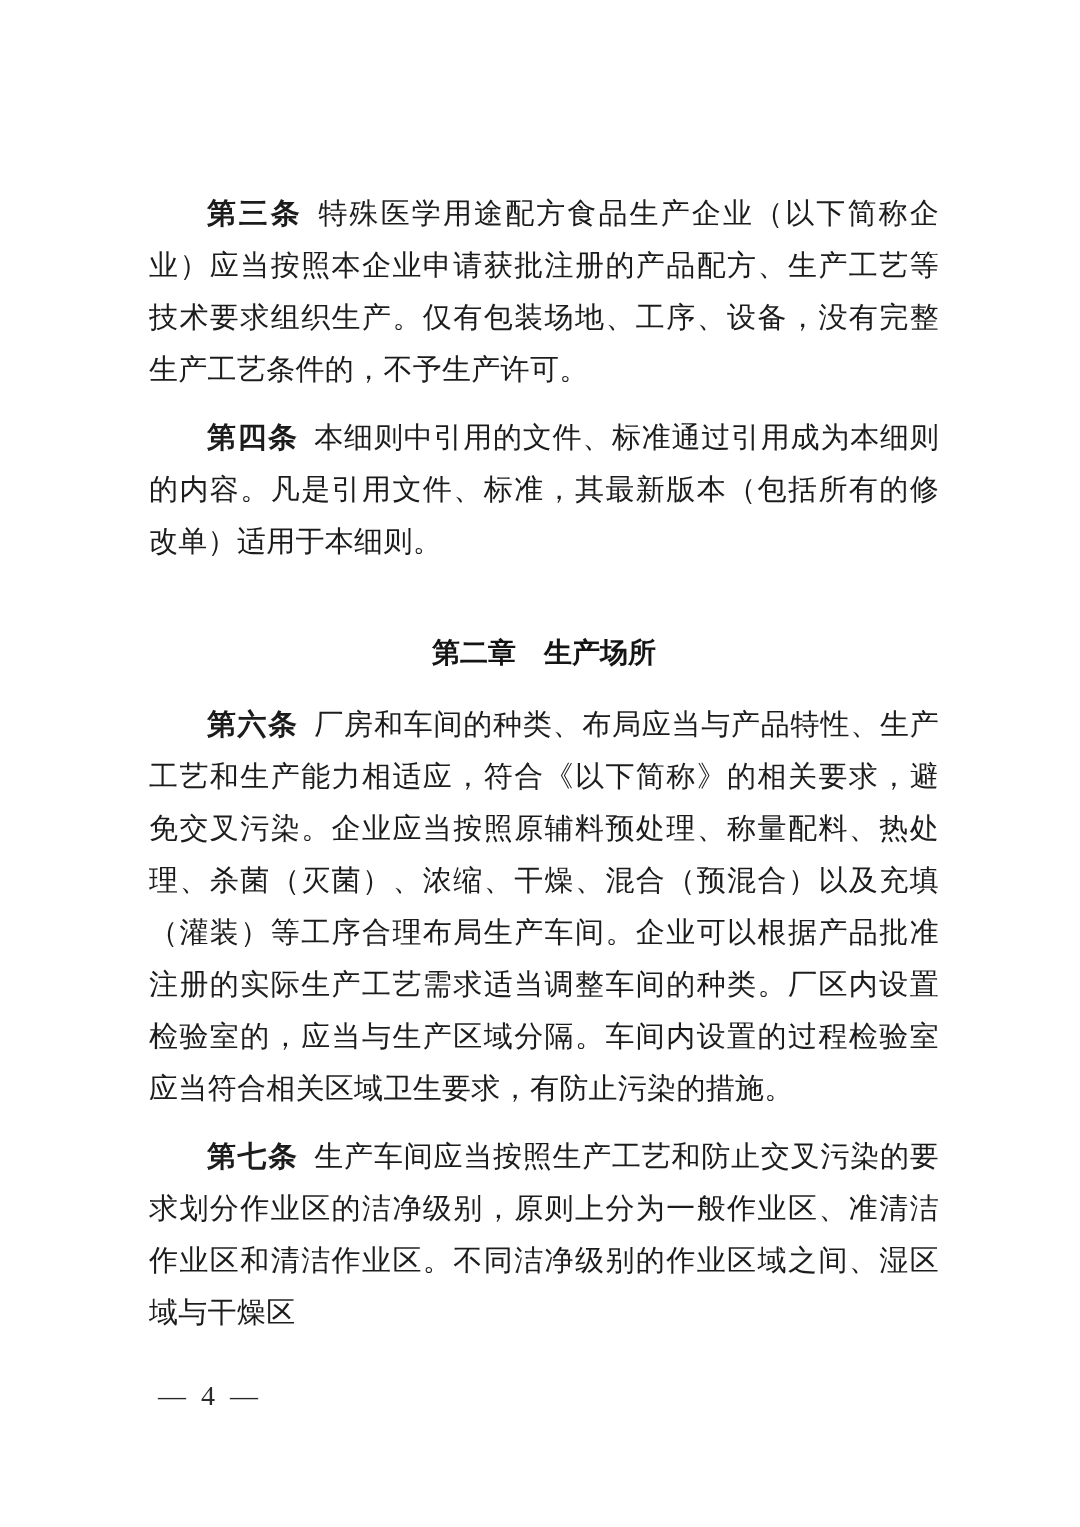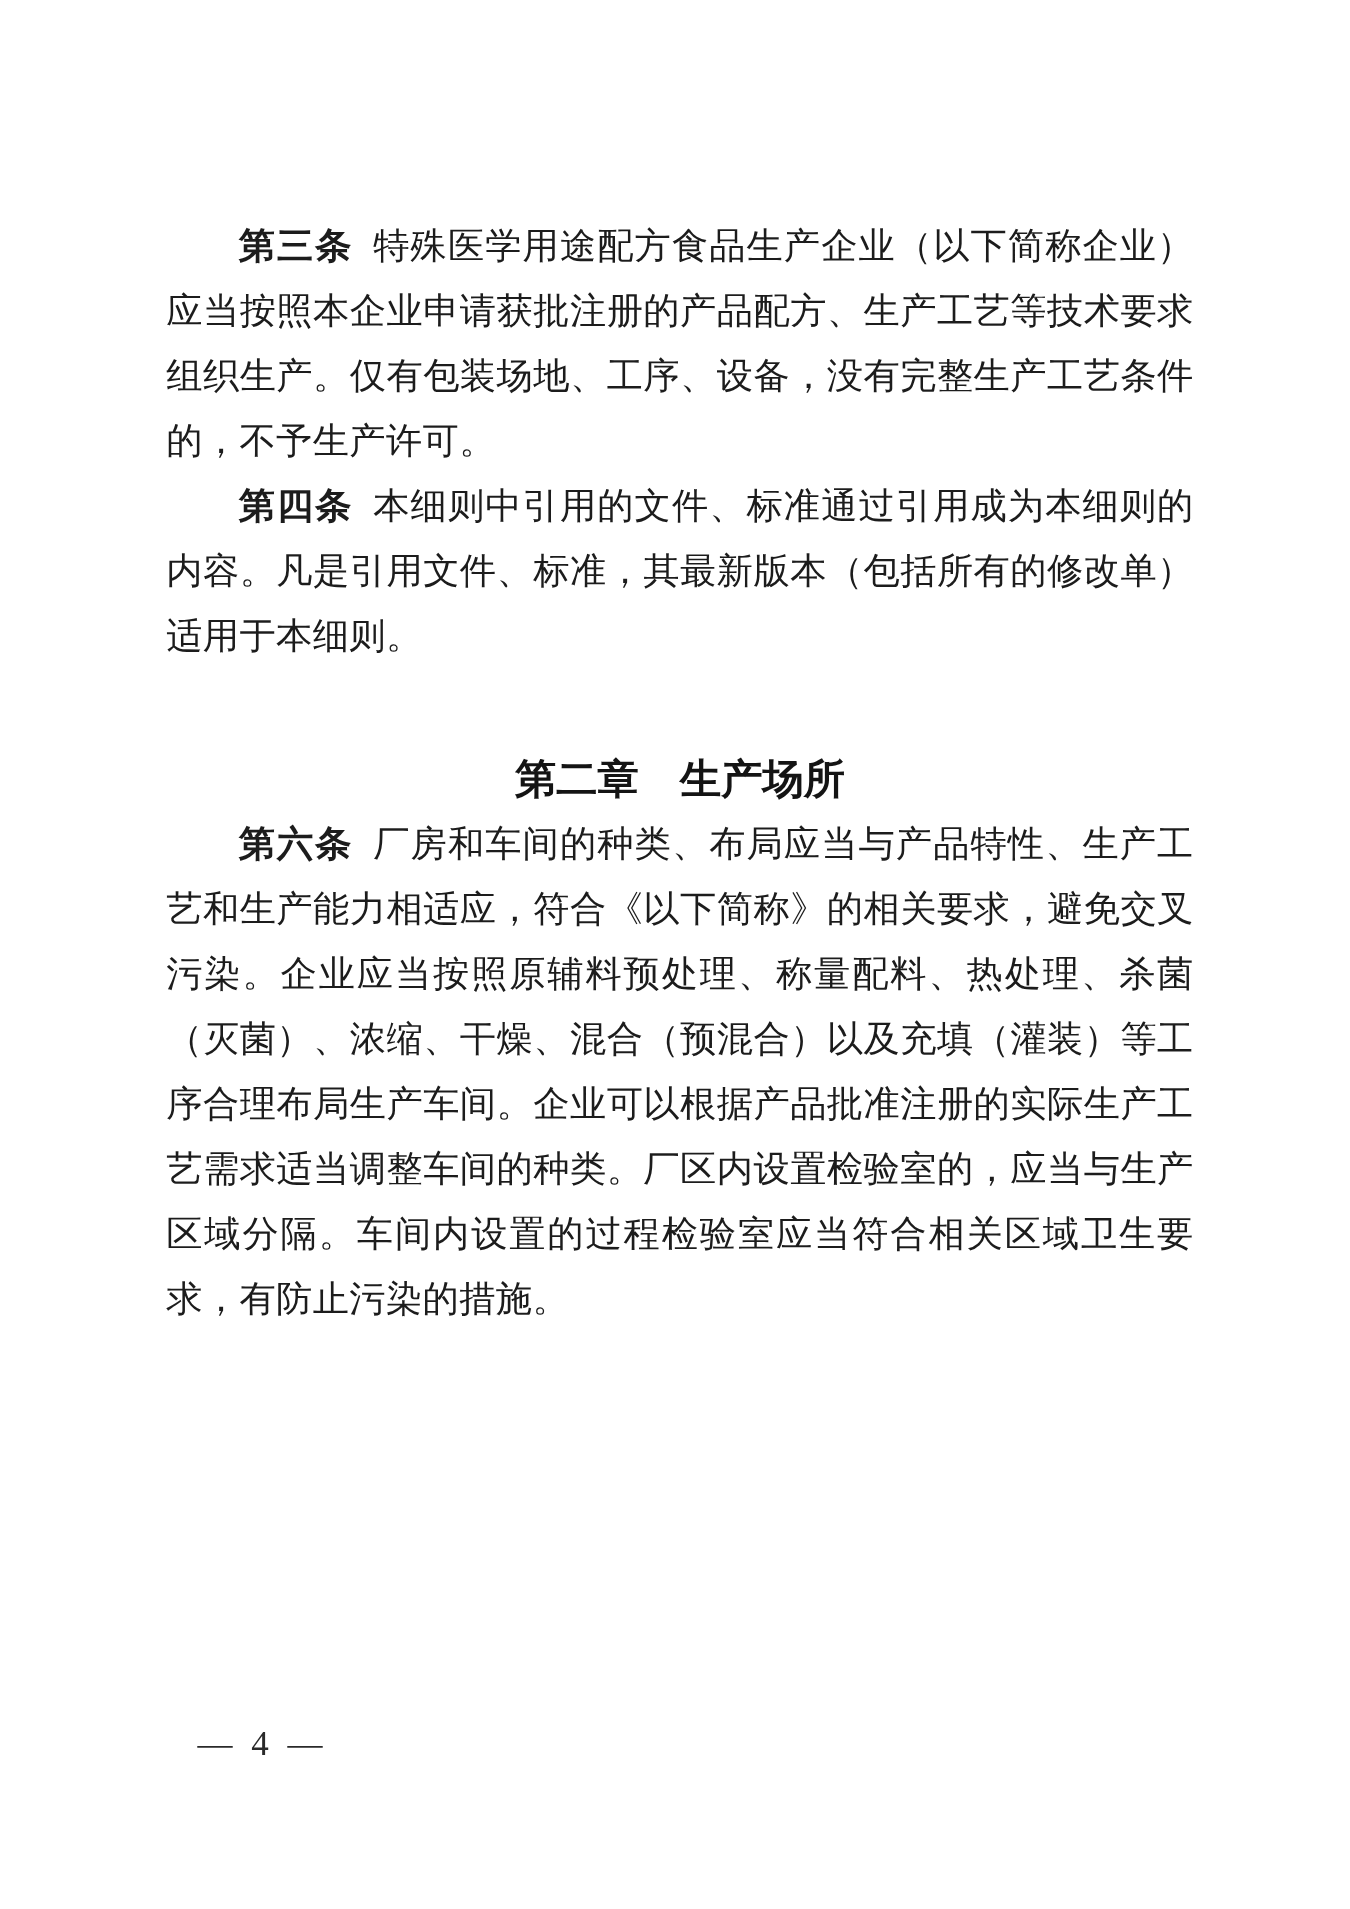--- a/index.html
+++ b/index.html
@@ -22,41 +22,41 @@
     height: 1527px;
     background: #ffffff;
   }
   .content {
     position: absolute;
     left: 133px;
     top: 171px;
     width: 822px;
   }
   p.para {
-    margin: 0;
+    margin: 16px;
     font-size: 29px;
     line-height: 52px;
     text-align: justify;
     text-align-last: left;
     text-indent: 2em;
     letter-spacing: 0.3px;
     word-break: break-all;
   }
   .article-label {
     font-family: "Liberation Sans", "DejaVu Sans", sans-serif;
     font-weight: 700;
     margin-right: 0.55em;
     letter-spacing: 1px;
   }
   h2.chapter {
     margin: 60px 0 0 0;
-    font-size: 33px;
+    font-size: 28px;
     line-height: 55px;
     font-weight: 700;
-    font-family: Liberation Sans, sans-serif;
+    font-family: Liberation Mono, monospace;
     text-align: center;
     color: #141414;
   }
   h2.chapter .chapter-gap {
     display: inline-block;
     width: 1em;
   }
   .page-number {
     position: absolute;
     left: 158px;
@@ -76,17 +76,18 @@
 
     <p class="para"><span class="article-label">第三条</span><span>特殊医学用途配方食品生产企业（以下简称企业）应当按照本企业申请获批注册的产品配方、生产工艺等技术要求组织生产。仅有包装场地、工序、设备，没有完整生产工艺条件的，不予生产许可。</span></p>
 
     <p class="para"><span class="article-label">第四条</span><span>本细则中引用的文件、标准通过引用成为本细则的内容。凡是引用文件、标准，其最新版本（包括所有的修改单）适用于本细则。</span></p>
 
     <h2 class="chapter"><span>第二章</span><span class="chapter-gap"></span><span>生产场所</span></h2>
 
 
     <p class="para"><span class="article-label">第六条</span><span>厂房和车间的种类、布局应当与产品特性、生产工艺和生产能力相适应，符合《以下简称》的相关要求，避免交叉污染。企业应当按照原辅料预处理、称量配料、热处理、杀菌（灭菌）、浓缩、干燥、混合（预混合）以及充填（灌装）等工序合理布局生产车间。企业可以根据产品批准注册的实际生产工艺需求适当调整车间的种类。厂区内设置检验室的，应当与生产区域分隔。车间内设置的过程检验室应当符合相关区域卫生要求，有防止污染的措施。</span></p>
 
+    <p class="para"><span class="article-label">第七条</span><span>生产车间应当按照生产工艺和防止交叉污染的要求划分作业区的洁净级别，原则上分为一般作业区、准清洁作业区和清洁作业区。不同洁净级别的作业区域之间、湿区域与干燥区</span></p>
 
   </div>
 
   <div class="page-number">— 4 —</div>
 </div>
 
 </body></html>

